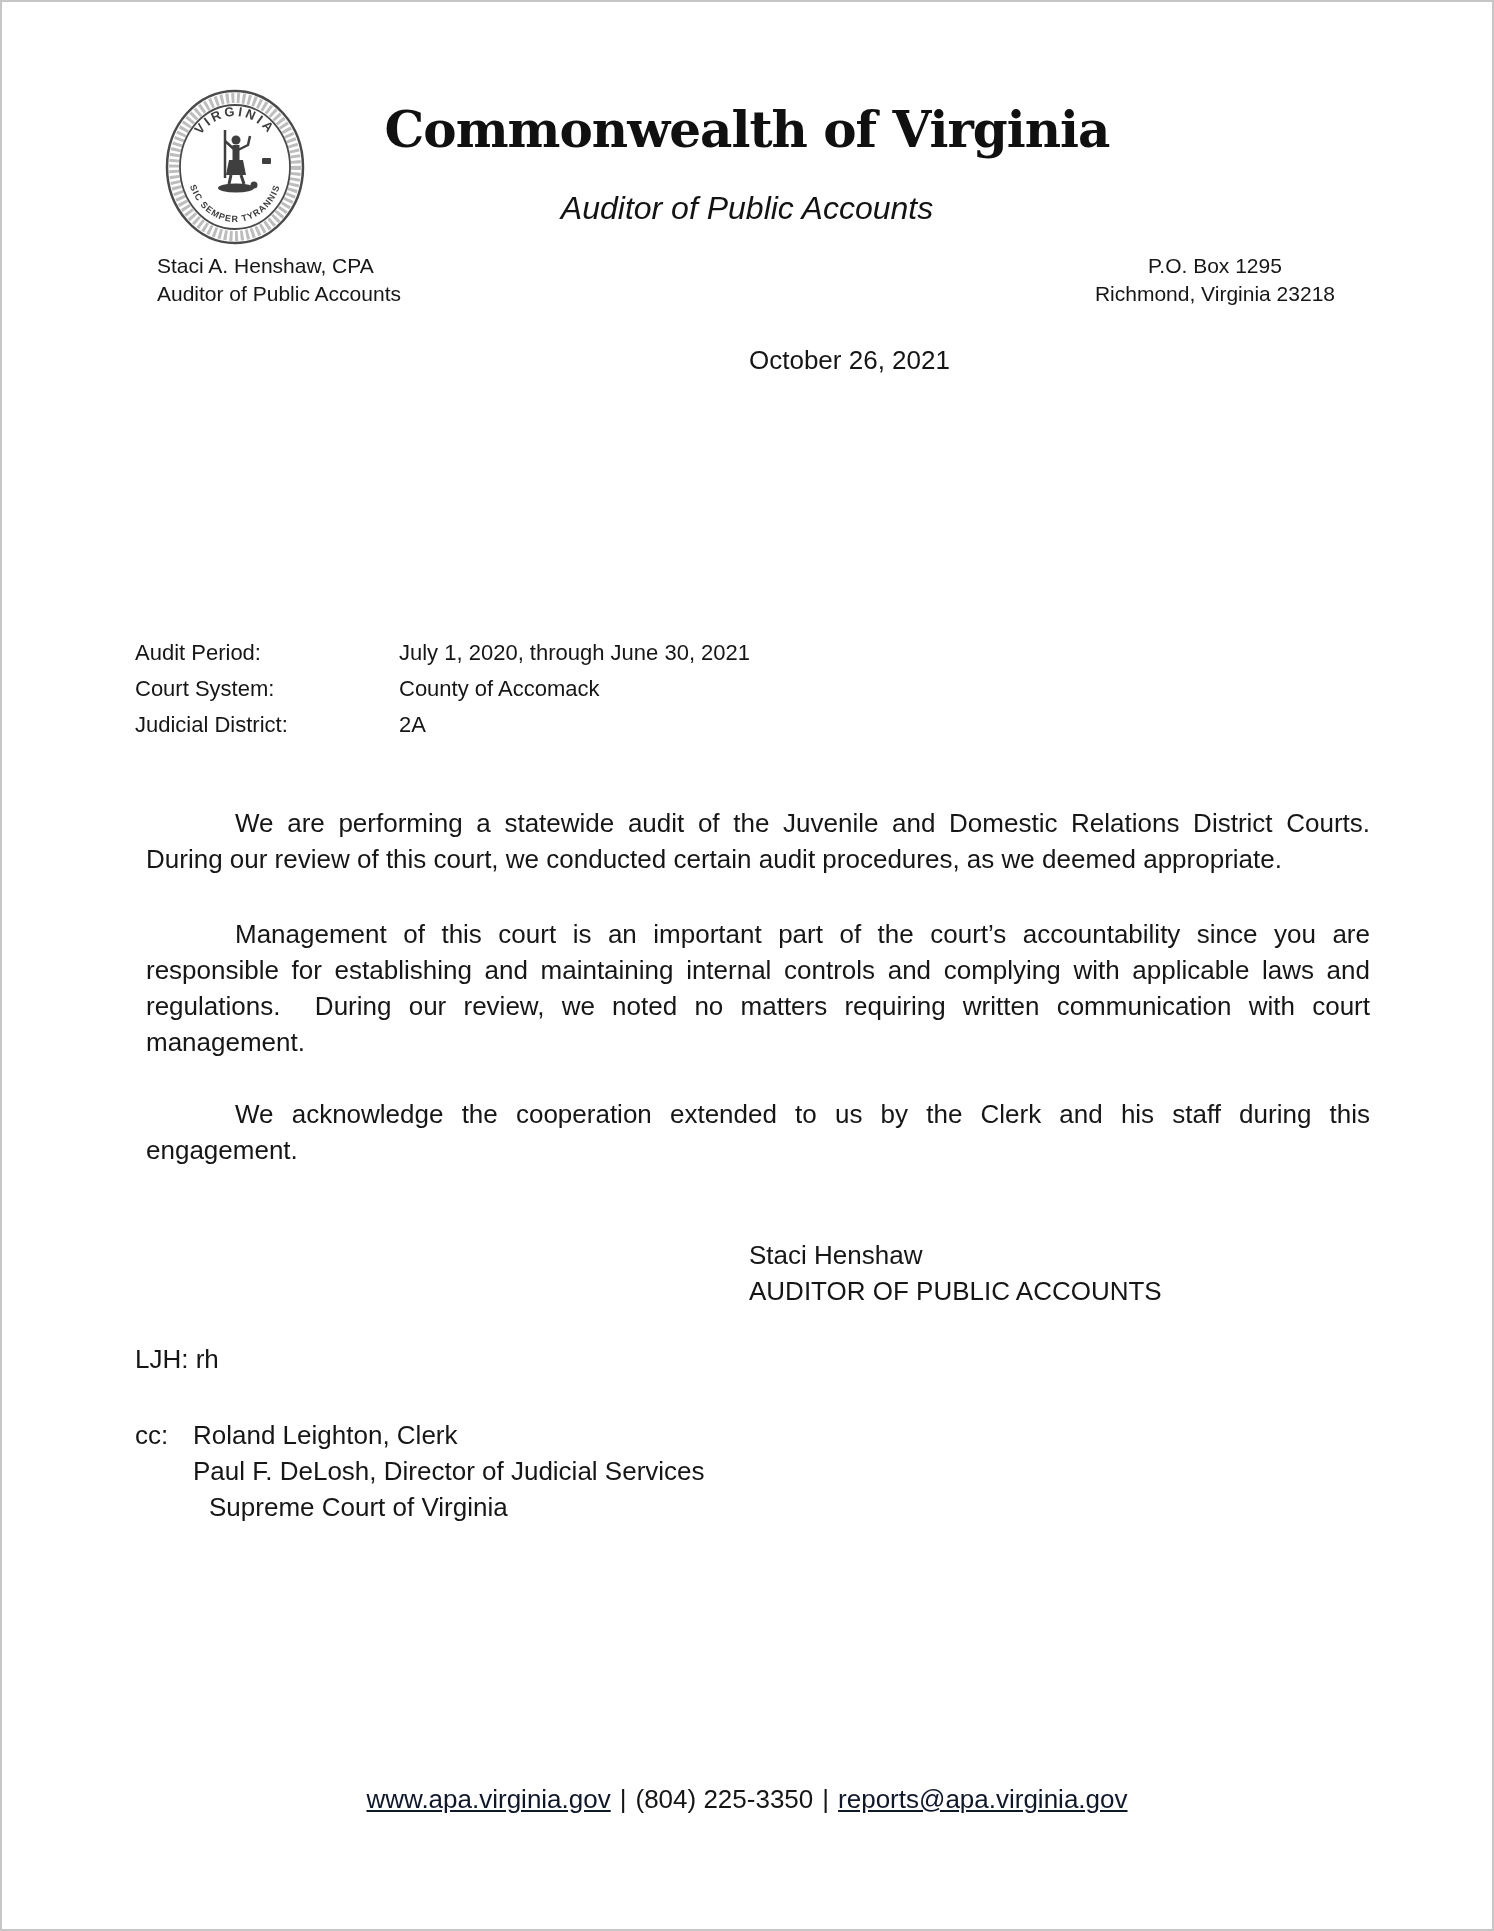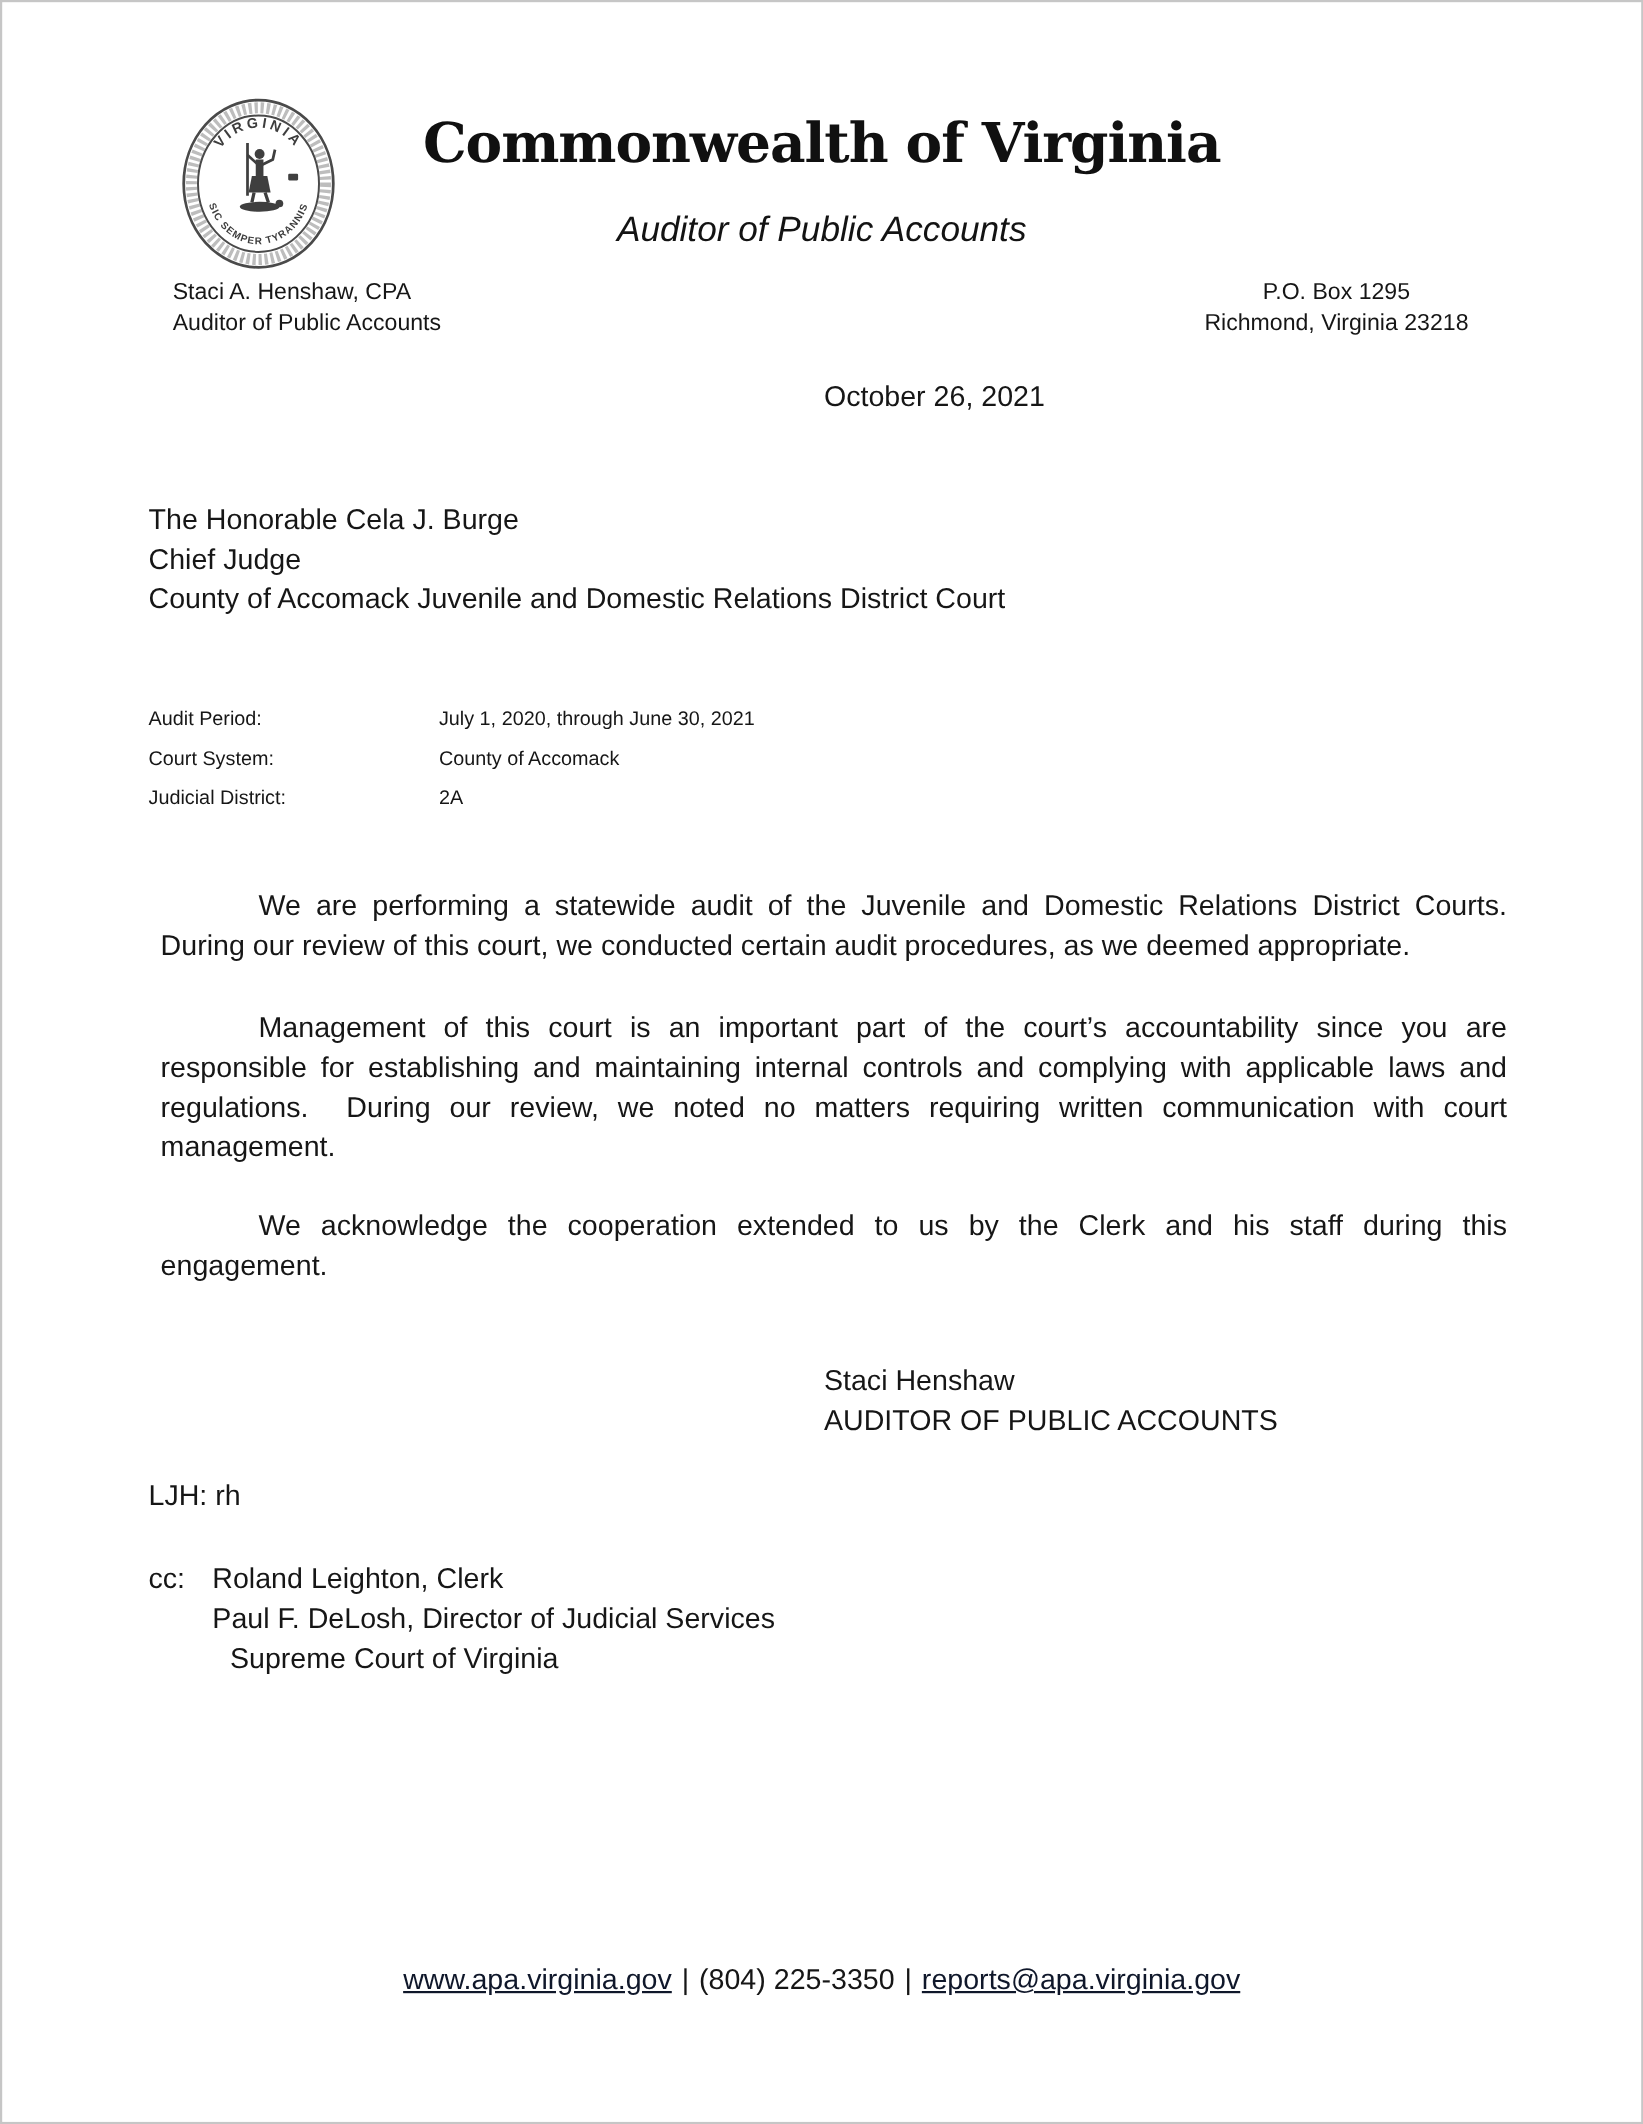--- a/index.html
+++ b/index.html
@@ -33,21 +33,21 @@
     font-style: italic;
     font-size: 32px;
     color: #131313;
   }
   .hdr-left  { left: 155px;  top: 250px; font-size: 21px; line-height: 28px; }
   .hdr-right { right: 157px; top: 250px; font-size: 21px; line-height: 28px; text-align: center; }
 
   
   .date-line { left: 747px; top: 343px; font-size: 26px; }
   .recipient { left: 133px; top: 452px; font-size: 26px; line-height: 36px; }
-  .details   { left: 133px; top: 633px; font-size: 18px; line-height: 36px; }
+  .details   { left: 133px; top: 633px; font-size: 22px; line-height: 36px; }
   .details-row { display: flex; }
   .details-label { width: 264px; flex: 0 0 264px; }
 
   .bodyp {
     left: 144px; width: 1224px;
     font-size: 26px; line-height: 36px;
     text-align: justify;
     text-indent: 89px;
     margin: 0;
   }
@@ -112,25 +112,20 @@
     <div>Auditor of Public Accounts</div>
   </div>
 
   <div class="abs hdr-right">
     <div>P.O. Box 1295</div>
     <div>Richmond, Virginia 23218</div>
   </div>
 
   <div class="abs date-line">October 26, 2021</div>
 
-  <div class="abs recipient">
-    <div>The Honorable Cela J. Burge</div>
-    <div>Chief Judge</div>
-    <div>County of Accomack Juvenile and Domestic Relations District Court</div>
-  </div>
 
   <div class="abs details">
     <div class="details-row">
       <div class="details-label">Audit Period:</div>
       <div>July 1, 2020, through June 30, 2021</div>
     </div>
     <div class="details-row">
       <div class="details-label">Court System:</div>
       <div>County of Accomack</div>
     </div>

